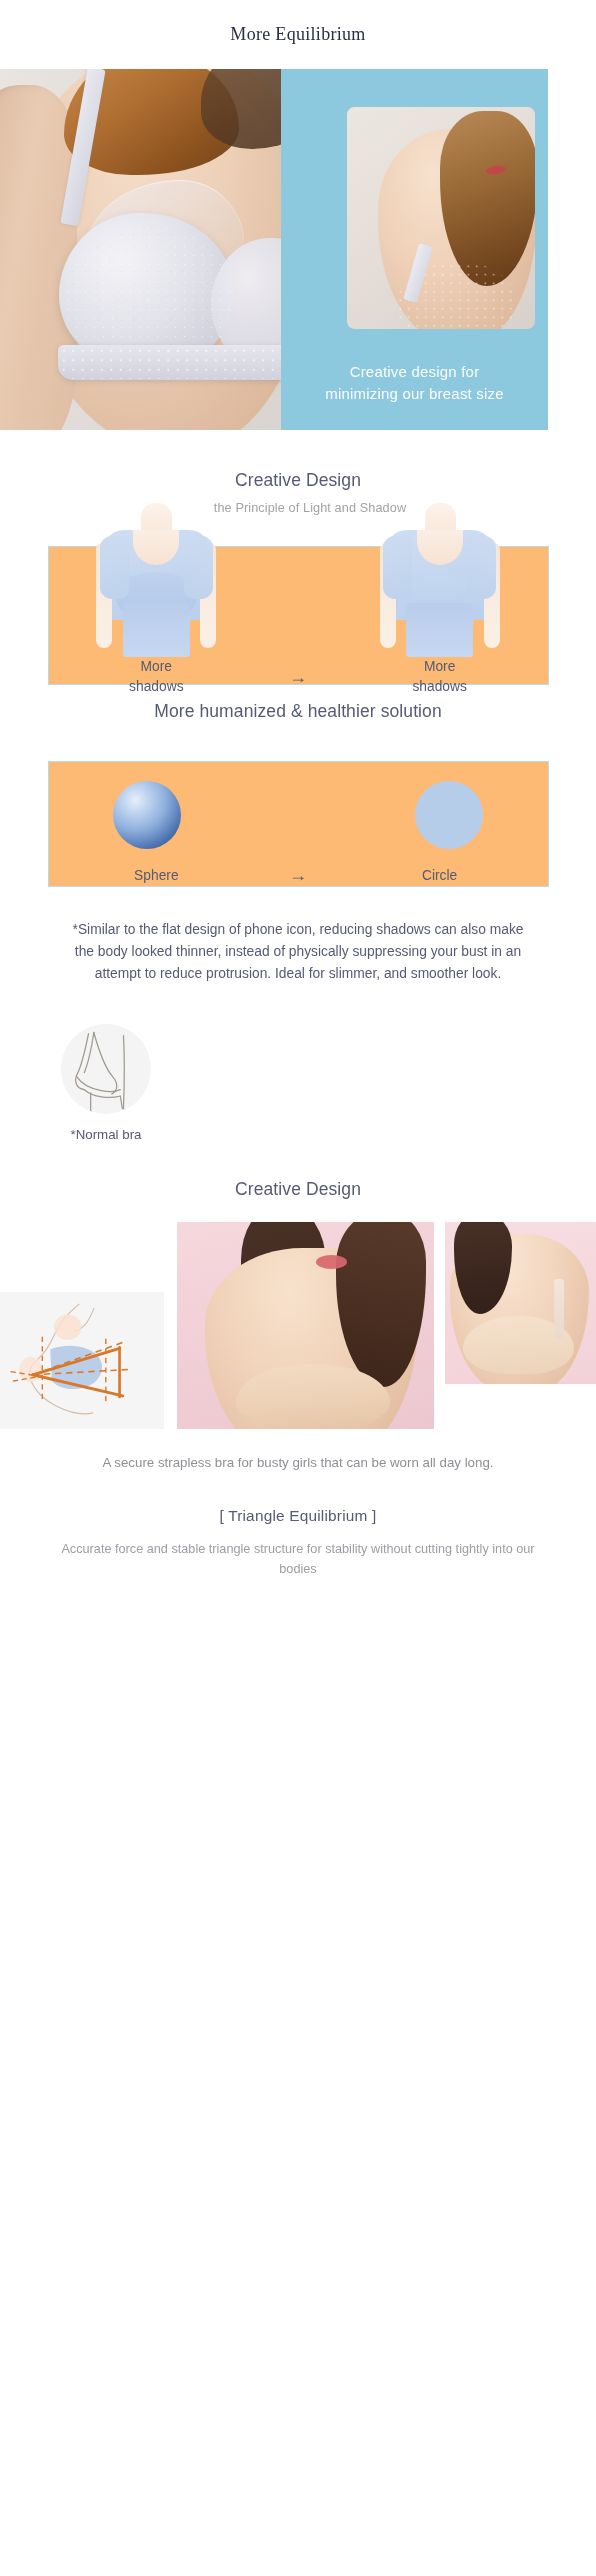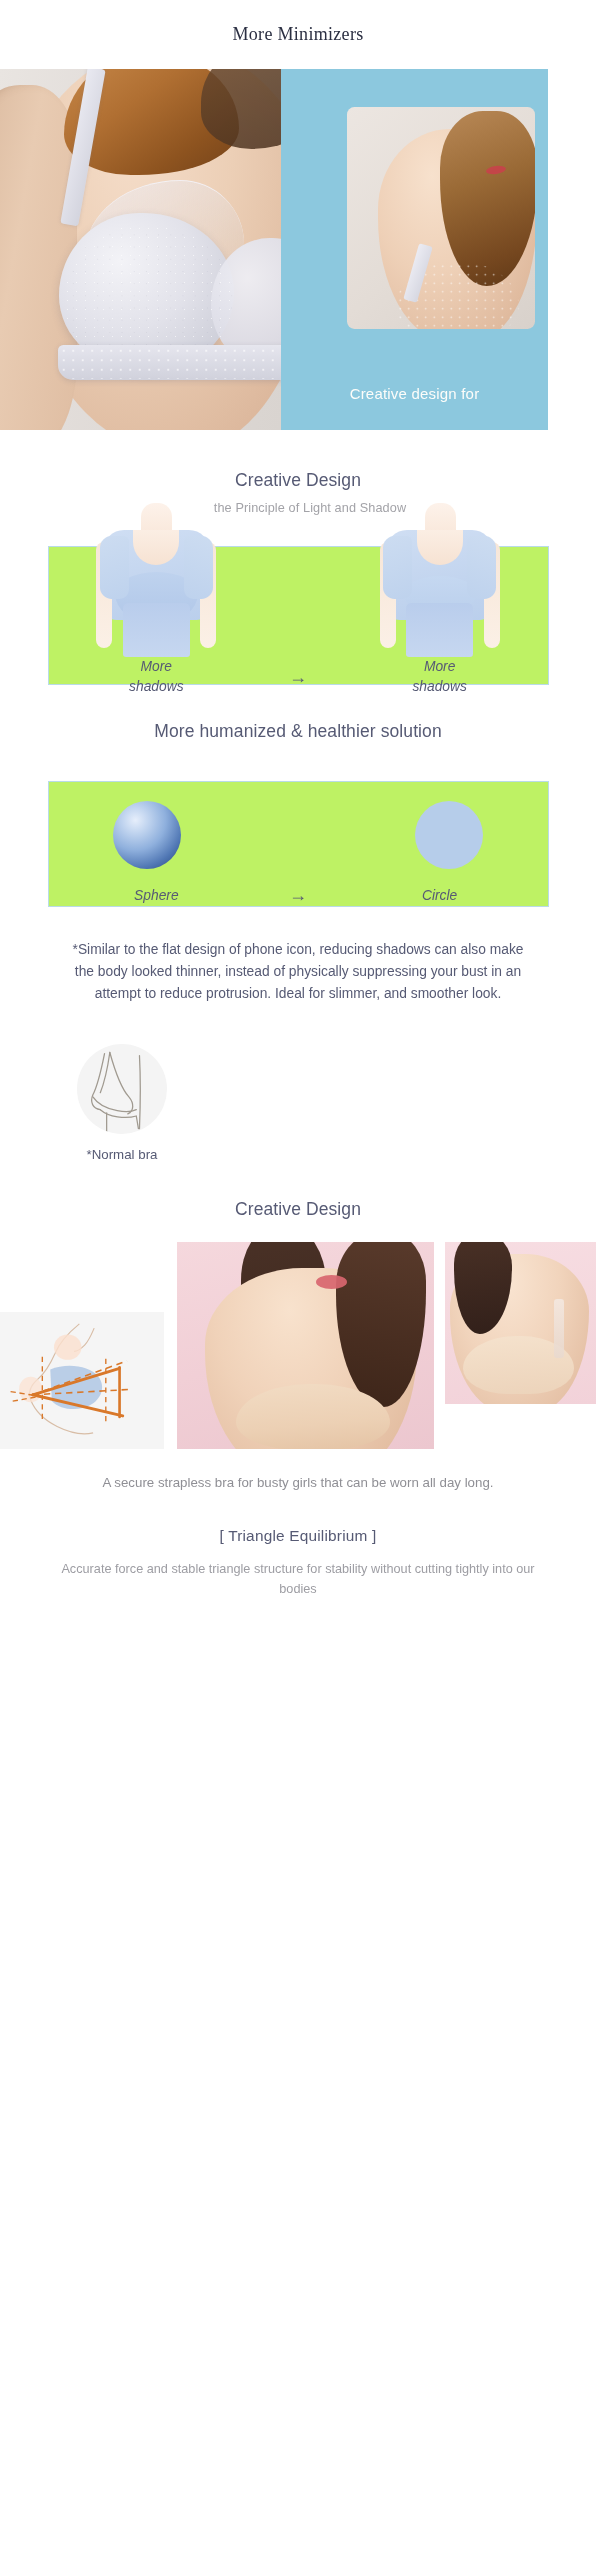--- a/index.html
+++ b/index.html
@@ -145,22 +145,21 @@
   .sec-sub {
     font-size: 12.7px; color: #a3a3a8; font-weight: 300; margin-top: 9.5px; letter-spacing: 0.1px; padding-left: 24px;
   }
 
   
   .panel {
     border: 0.5px solid #b9dbe8;
     margin: 0 auto;
     width: 501px;
     position: relative;
-    background: #bef264;
-    font-style: italic;
+    background: #fdba74;
   }
 
   
   .torso-row { display: flex; justify-content: space-around; align-items: flex-end;
     height: 159px; padding: 0 21px; }
   .torso { position: relative; width: 122px; height: 154px; }
   .t-neck { position:absolute; left:46px; top:0; width:31px; height:47px;
     background: linear-gradient(180deg,#fdf2ea,#f7e3d4); border-radius: 13.8px 13.8px 5.3px 5.3px; }
   .t-shoulders { position:absolute; left:7.4px; top:27.6px; width:107px; height:90px;
     background: linear-gradient(170deg,#cfdef3 0%, #c3d5ef 55%, #bacfec 100%);
@@ -196,21 +195,21 @@
   .circle { width: 68px; height: 68px; border-radius: 50%; background: #b6cdea; }
   .shape-spacer { width: 58px; }
 
   
   .body-copy {
     width: 461px; margin: 0 auto; text-align: center;
     font-size: 13.8px; line-height: 1.62; color: #565a74; font-weight: 300;
   }
 
   
-  .compare-row { display:flex; justify-content: space-between; padding: 0 32px; }
+  .compare-row { display:flex; justify-content: space-between; padding: 0 16px; }
   .compare-item { width: 180px; text-align:center; }
   .sketch-circle {
     width: 90px; height: 90px; border-radius: 50%; background: #f4f4f4;
     margin: 0 auto; position: relative; overflow: hidden;
   }
   .sketch-circle svg { position:absolute; left:0; top:0; }
   .compare-cap { margin-top: 11.7px; font-size: 13.3px; color: #565a74; line-height: 1.45; font-weight: 300; }
 
   
   .collage { position: relative; width: 596px; height: 207px; }
@@ -251,21 +250,21 @@
   
   .bottom-copy { width: 467px; margin: 0 auto; text-align:center;
     font-size: 13.3px; line-height: 1.6; color: #8f8f95; font-weight: 300; }
   .tri-title { text-align:center; font-size: 15.4px; color: #565a74; font-weight: 400; letter-spacing:0.2px; }
   .tri-sub { width: 477px; margin: 0 auto; text-align:center; font-size: 12.7px;
     line-height: 1.6; color: #9d9da3; font-weight: 300; }
 </style>
 </head>
 <body>
 
-<div class="top-title">More Minimizers</div>
+<div class="top-title">More Equilibrium</div>
 
 <div class="hero">
   <div class="hero-left">
     <div class="ph-bg"></div>
     <div class="skin-chest"></div>
     <div class="arm-left"></div>
     <div class="hair"></div>
     <div class="hair2"></div>
     <div class="bra-mesh"></div>
     <div class="bra-cup-l"></div>
@@ -279,20 +278,21 @@
   <div class="hero-right">
     <div class="inset-photo">
       <div class="ip-skin"></div>
       <div class="ip-hair"></div>
       <div class="ip-lip"></div>
       <div class="ip-bra"></div>
       <div class="ip-strap"></div>
     </div>
     <div class="hero-caption">
       <div>Creative design for</div>
+      <div>minimizing our breast size</div>
     </div>
   </div>
 </div>
 
 <div class="sec-head" style="margin-top:40px;">
   <div class="sec-title">Creative Design</div>
   <div class="sec-sub">the Principle of Light and Shadow</div>
 </div>
 
 <div class="panel" style="margin-top:31px; height:139px;">
@@ -327,21 +327,21 @@
       <div>shadows</div>
     </div>
     <div class="arrow">→</div>
     <div class="label-txt">
       <div>More</div>
       <div>shadows</div>
     </div>
   </div>
 </div>
 
-<div class="sec-head" style="margin-top:36px;">
+<div class="sec-head" style="margin-top:16px;">
   <div class="sec-title">More humanized &amp; healthier solution</div>
 </div>
 
 <div class="panel" style="margin-top:39px; height:126px;">
   <div class="shape-row">
     <div class="sphere"></div>
     <div class="shape-spacer"></div>
     <div class="circle"></div>
   </div>
   <div class="label-row" style="padding-top:11.7px;">

